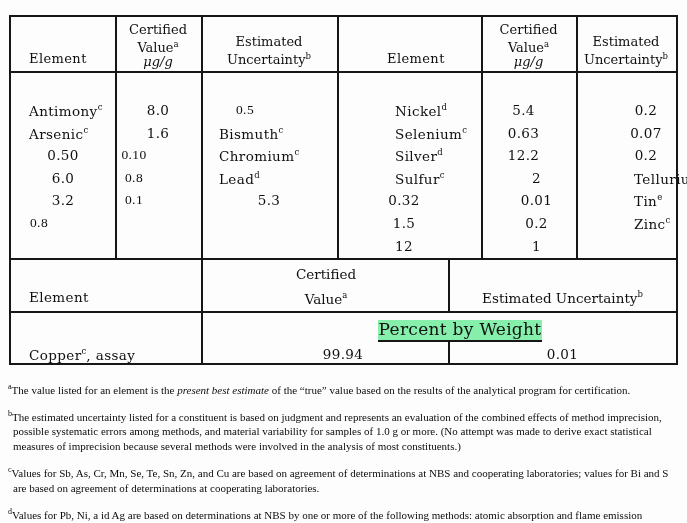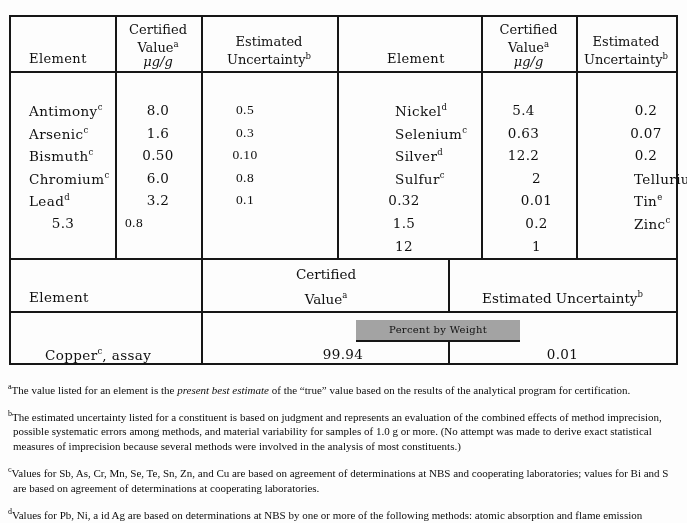--- a/index.html
+++ b/index.html
@@ -34,27 +34,27 @@
   sup.hsup{font-size:8.5px;letter-spacing:0;}
 
   
   .mhead{position:absolute;top:241px;left:0;right:0;height:53px;
          display:grid;grid-template-columns:192px 246px 1fr;
          font-size:13.5px;line-height:14px;}
   .mhead .elh{align-self:end;padding:0 0 7px 18px;letter-spacing:.4px;}
   .mhead .certh{display:flex;flex-direction:column;justify-content:space-between;
                 text-align:center;padding:9px 0 6px;}
   .mhead .unch{align-self:end;text-align:center;padding-bottom:7px;}
-  .pbw{position:absolute;top:303px;left:345px;width:164px;height:20px;
-       text-align:center;font-size:10px;line-height:19px;background:#a3a3a3;
+  .pbw{position:absolute;top:303px;left:367px;width:164px;height:20px;
+       text-align:center;font-size:17px;line-height:19px;background:#86efac;
        border-bottom:2px solid #161616;z-index:2;letter-spacing:.3px;}
   .crow{position:absolute;top:329px;left:0;right:0;
         display:grid;grid-template-columns:192px 246px 1fr;font-size:13.5px;
         letter-spacing:.4px;}
-  .crow .el{padding-left:18px;margin-left:16px;}
+  .crow .el{padding-left:18px;}
   .crow .val{text-align:center;transform:translateX(17px);}
   .crow .unc{text-align:center;}
 
   
   .footnotes{position:absolute;left:8px;top:371px;width:673px;
              font-family:"Liberation Serif",serif;font-size:11px;line-height:15px;
              color:#0c0c0c;}
   .footnotes p{margin:8px 0 4px;text-indent:-5px;padding-left:5px;}
   .footnotes sup{font-size:8px;}
   .footnotes .star{font-size:11px;}
@@ -101,21 +101,20 @@
       </div>
     </div>
 
     <div class="tbody l">
       <div class="el"><span>Antimony</span><sup class="fn">c</sup></div>
       <div class="num val">8.0</div>
       <div class="num unc">0.5</div>
 
       <div class="el"><span>Arsenic</span><sup class="fn">c</sup></div>
       <div class="num val">1.6</div>
-      <div class="num unc">0.3</div>
 
       <div class="el"><span>Bismuth</span><sup class="fn">c</sup></div>
       <div class="num val">0.50</div>
       <div class="num unc">0.10</div>
 
       <div class="el"><span>Chromium</span><sup class="fn">c</sup></div>
       <div class="num val">6.0</div>
       <div class="num unc">0.8</div>
 
       <div class="el"><span>Lead</span><sup class="fn">d</sup></div>

